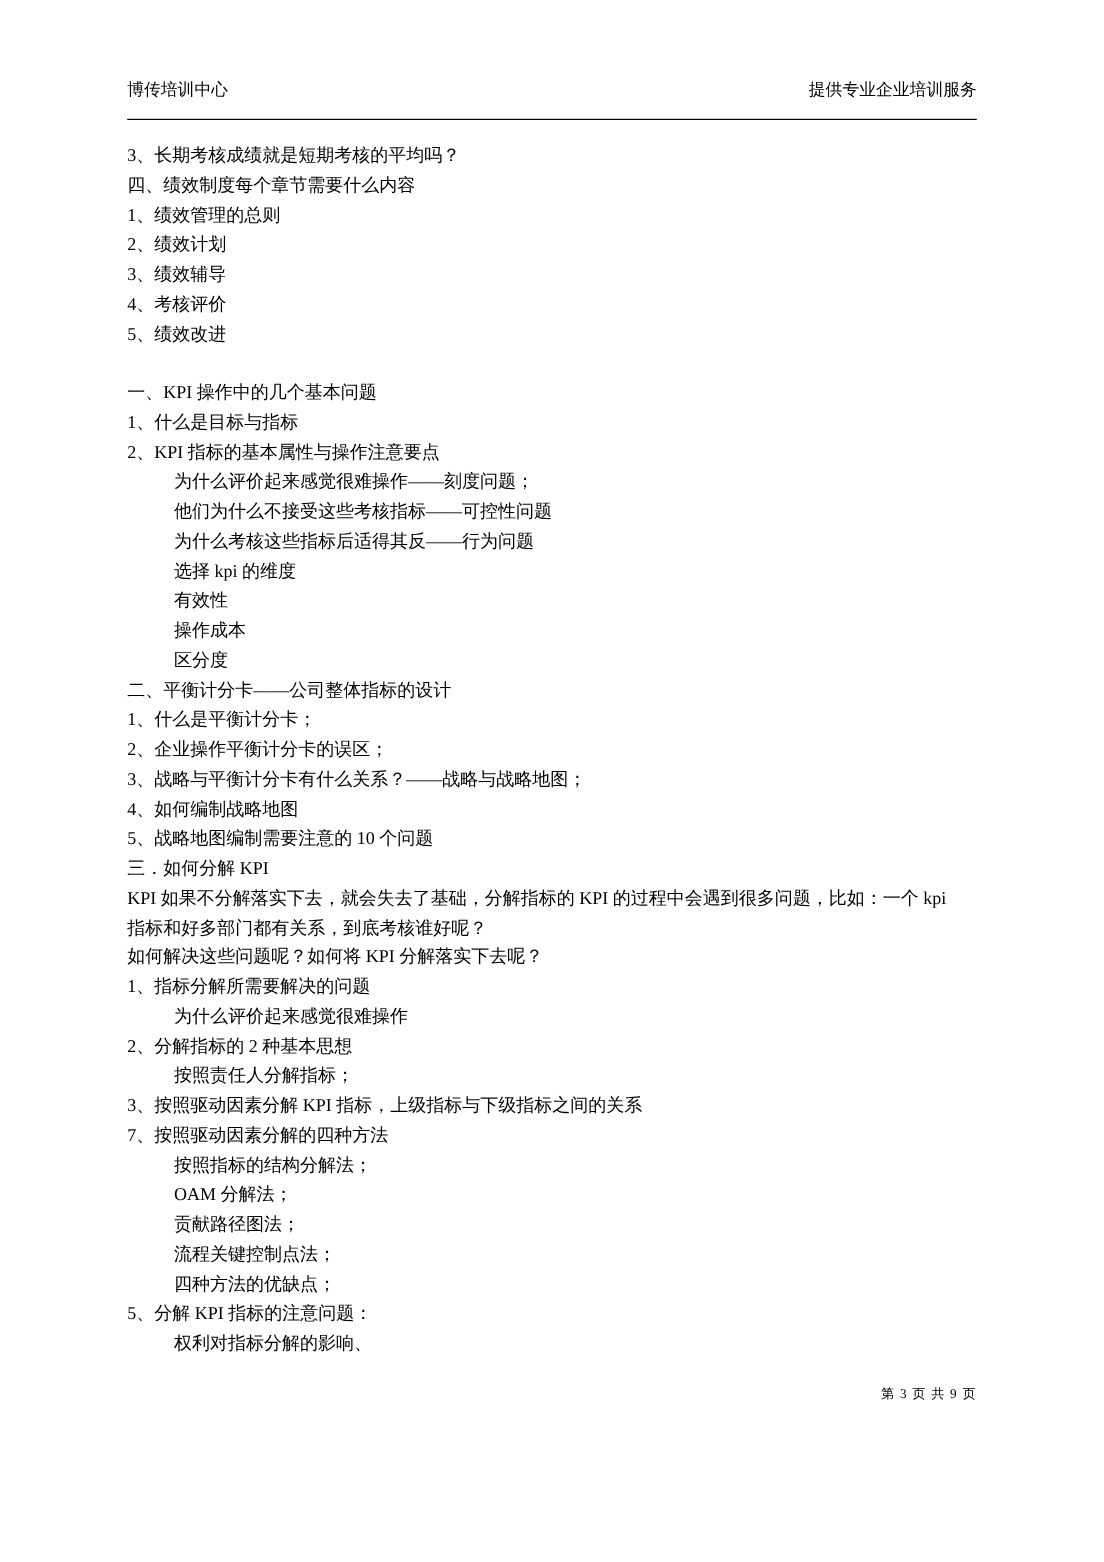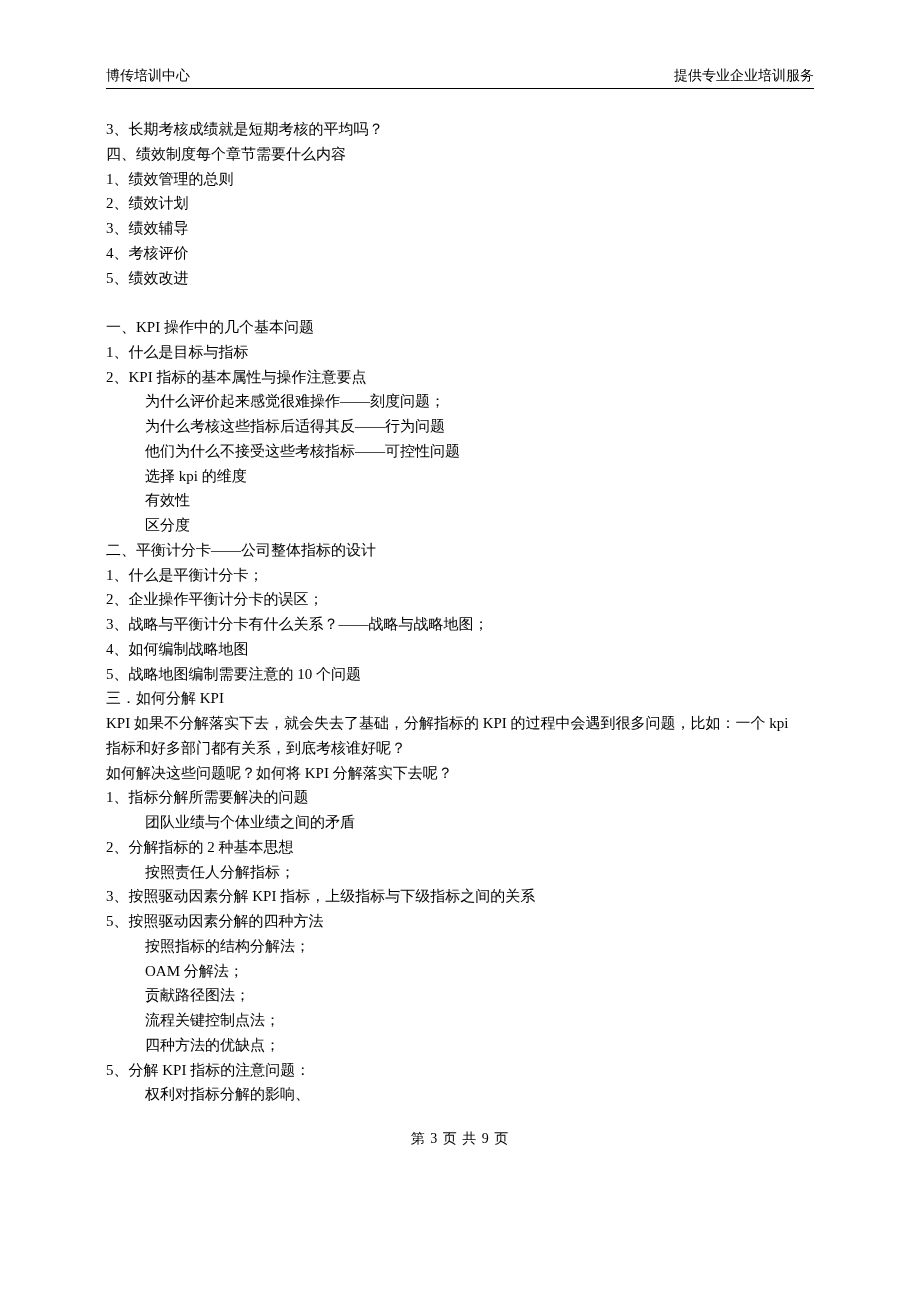--- a/index.html
+++ b/index.html
@@ -12,36 +12,36 @@
     color: #000;
     line-height: 1.65;
   }
   .page {
     padding: 64px 106px 40px 106px;
   }
   .header-row {
     display: flex;
     justify-content: space-between;
     border-bottom: 1px solid #000;
-    padding-bottom: 1px;
-    margin-bottom: 28px;
+    padding-bottom: 12px;
+    margin-bottom: 18px;
   }
   .header-left, .header-right {
     font-size: 14px;
   }
   .content p {
     margin: 0;
     white-space: pre-wrap;
     font-family: Liberation Serif, serif;
   }
   .indent-1 { padding-left: 2.6em; }
   .blank { height: 1.65em; }
   .footer {
-    text-align: center;
-    font-size: 14px;
+    text-align: right;
+    font-size: 11px;
     margin-top: 20px;
     letter-spacing: 1px;
   }
 </style>
 </head>
 <body>
 
 <div class="page">
 
   <div class="header-row">
@@ -55,41 +55,42 @@
       <p>1、绩效管理的总则</p>
       <p>2、绩效计划</p>
       <p>3、绩效辅导</p>
       <p>4、考核评价</p>
       <p>5、绩效改进</p>
       <div class="blank"></div>
       <p>一、KPI 操作中的几个基本问题</p>
       <p>1、什么是目标与指标</p>
       <p>2、KPI 指标的基本属性与操作注意要点</p>
       <p class="indent-1">为什么评价起来感觉很难操作——刻度问题；</p>
+      <p class="indent-1">他们为什么不接受这些考核指标——可控性问题</p>
       <p class="indent-1">为什么考核这些指标后适得其反——行为问题</p>
-      <p class="indent-1">他们为什么不接受这些考核指标——可控性问题</p>
       <p class="indent-1">选择 kpi 的维度</p>
       <p class="indent-1">有效性</p>
+      <p class="indent-1">操作成本</p>
       <p class="indent-1">区分度</p>
       <p>二、平衡计分卡——公司整体指标的设计</p>
       <p>1、什么是平衡计分卡；</p>
       <p>2、企业操作平衡计分卡的误区；</p>
       <p>3、战略与平衡计分卡有什么关系？——战略与战略地图；</p>
       <p>4、如何编制战略地图</p>
       <p>5、战略地图编制需要注意的 10 个问题</p>
       <p>三．如何分解 KPI</p>
       <p>KPI 如果不分解落实下去，就会失去了基础，分解指标的 KPI 的过程中会遇到很多问题，比如：一个 kpi</p>
       <p>指标和好多部门都有关系，到底考核谁好呢？</p>
       <p>如何解决这些问题呢？如何将 KPI 分解落实下去呢？</p>
       <p>1、指标分解所需要解决的问题</p>
-      <p class="indent-1">团队业绩与个体业绩之间的矛盾</p>
+      <p class="indent-1">为什么评价起来感觉很难操作</p>
       <p>2、分解指标的 2 种基本思想</p>
       <p class="indent-1">按照责任人分解指标；</p>
       <p>3、按照驱动因素分解 KPI 指标，上级指标与下级指标之间的关系</p>
-      <p>5、按照驱动因素分解的四种方法</p>
+      <p>7、按照驱动因素分解的四种方法</p>
       <p class="indent-1">按照指标的结构分解法；</p>
       <p class="indent-1">OAM 分解法；</p>
       <p class="indent-1">贡献路径图法；</p>
       <p class="indent-1">流程关键控制点法；</p>
       <p class="indent-1">四种方法的优缺点；</p>
       <p>5、分解 KPI 指标的注意问题：</p>
       <p class="indent-1">权利对指标分解的影响、</p>
     </div>
 
   <div class="footer">第 3 页 共 9 页</div>

